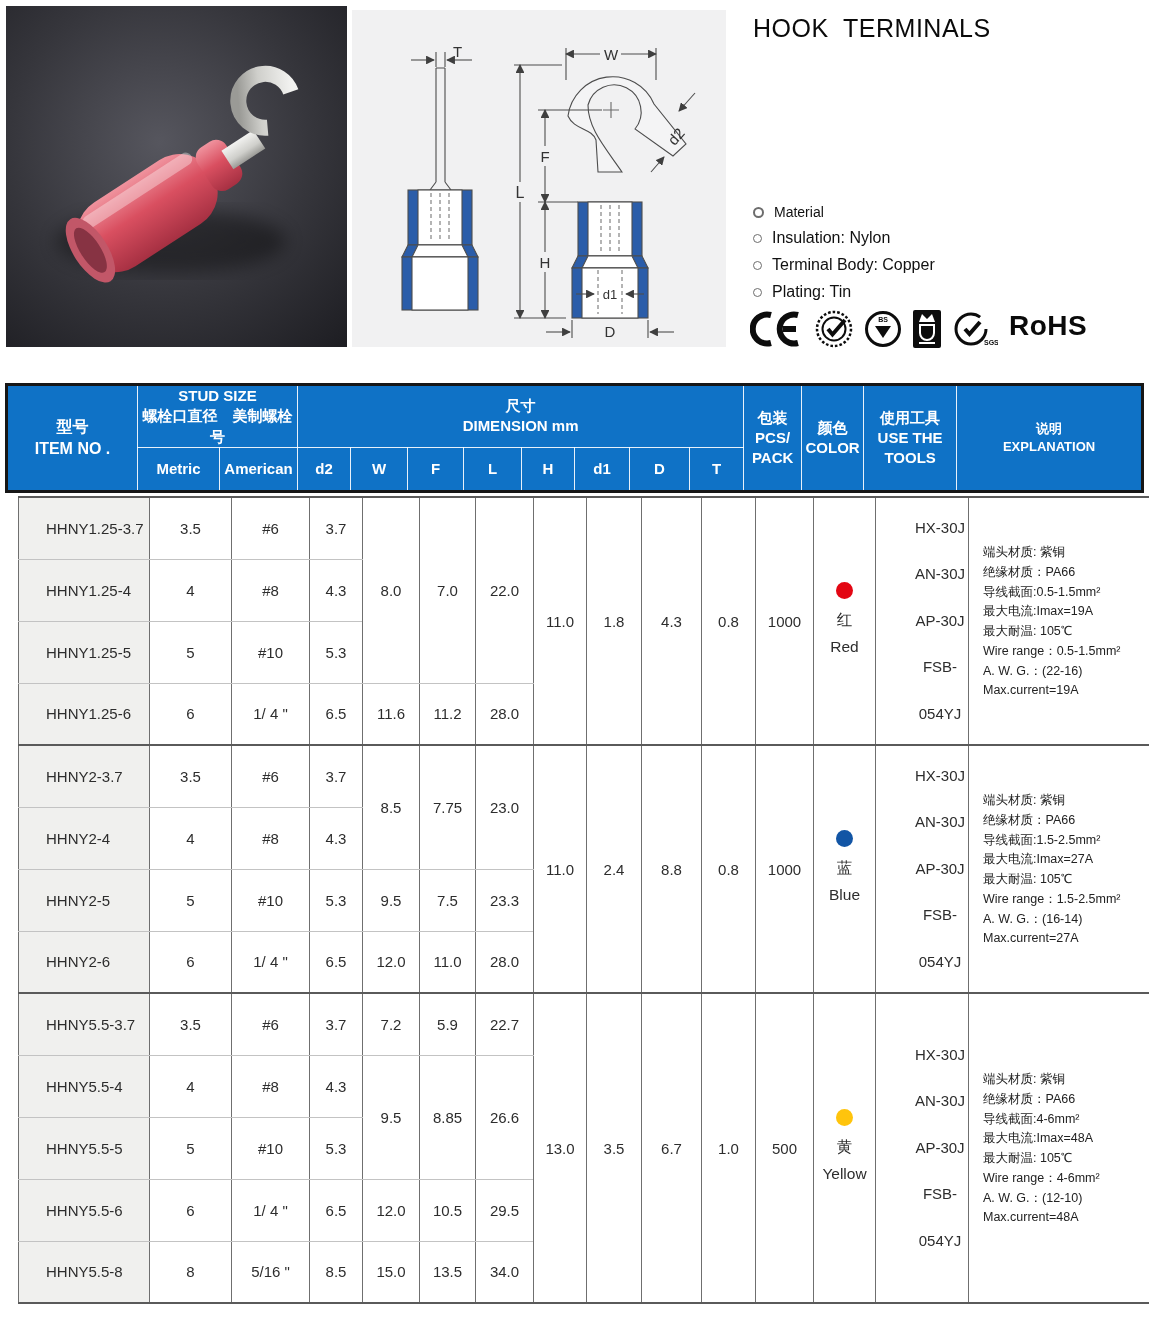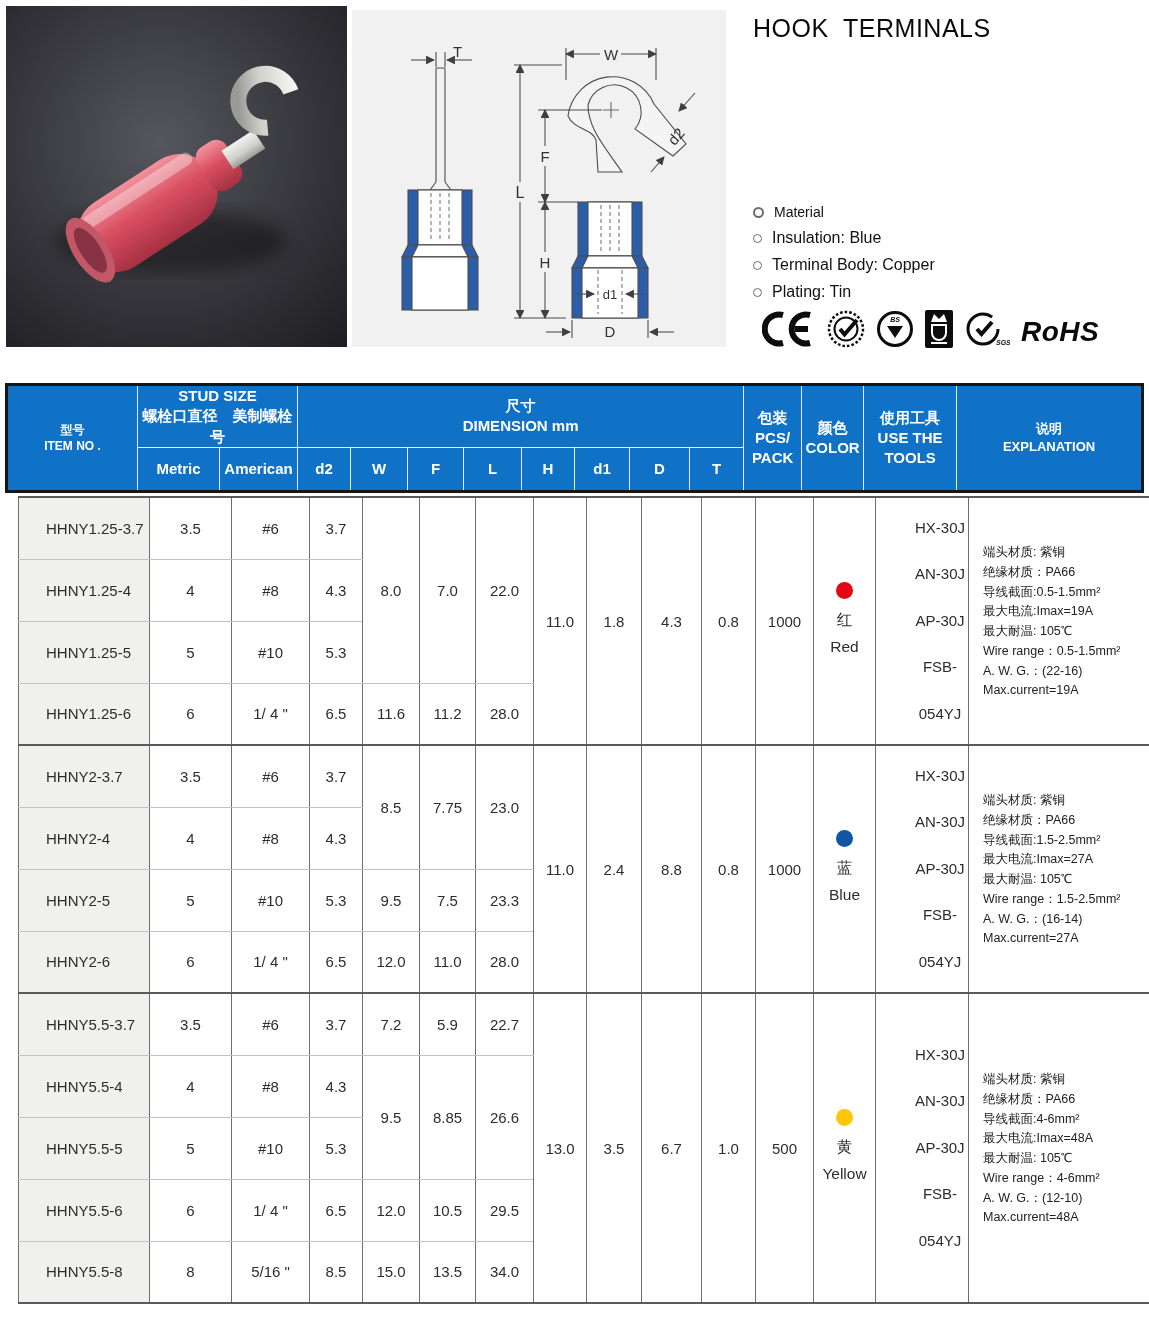--- a/index.html
+++ b/index.html
@@ -11,21 +11,21 @@
   .diagram { position:absolute; left:352px; top:10px; width:374px; height:337px; background:#f1f1f2; }
   .info { position:absolute; left:748px; top:0; width:401px; height:370px; }
   .title { position:absolute; left:5px; top:14px; font-size:25px; font-weight:normal; letter-spacing:.5px; white-space:pre; color:#0a0a0a; }
   .material { position:absolute; left:5px; top:204px; }
   .mat-row { display:flex; align-items:center; margin-bottom:9px; }
   .ring { display:inline-block; border:2px solid #6d6d6d; border-radius:50%; background:transparent; margin-right:10px; }
   .ring.big { width:11px; height:11px; }
   .ring.small { width:9px; height:9px; border-width:1.5px; }
   .mat-head-text { font-size:14px; color:#111; }
   .mat-item-text { font-size:16px; color:#111; }
-  .certs { position:absolute; left:14px; top:310px; display:flex; align-items:flex-end; gap:11px;font-style:italic; }
+  .certs { position:absolute; left:2px; top:310px; display:flex; align-items:flex-start; gap:11px; }
   .rohs { font-size:28px; font-weight:bold; color:#0a0a0a; letter-spacing:.5px; }
 
   
   table { border-collapse:collapse; table-layout:fixed; }
   .hdr-tbl { position:absolute; left:5px; top:383px; width:1139px; background:#0f72c6; border:3px solid #161616; color:#fff; }
   .hdr-tbl td { border:1px solid rgba(255,255,255,.9); text-align:center; vertical-align:middle;
                 font-size:15px; font-weight:bold; line-height:1.35; white-space:pre-line; }
   .hdr-top { height:54px; }
   .hdr-sub { height:44px; }
 
@@ -161,21 +161,21 @@
   <div class="info">
     <div class="title">HOOK  TERMINALS</div>
 
     <div class="material">
       <div class="mat-row">
         <span class="ring big"></span>
         <span class="mat-head-text">Material</span>
       </div>
       <div class="mat-row">
         <span class="ring small"></span>
-        <span class="mat-item-text">Insulation: Blue</span>
+        <span class="mat-item-text">Insulation: Nylon</span>
       </div>
       <div class="mat-row">
         <span class="ring small"></span>
         <span class="mat-item-text">Terminal Body: Copper</span>
       </div>
       <div class="mat-row">
         <span class="ring small"></span>
         <span class="mat-item-text">Plating: Tin</span>
       </div>
     </div>
@@ -226,21 +226,21 @@
       <col style="width:55px">
         <col style="width:60px">
         <col style="width:54px">
         <col style="width:58px">
       <col style="width:62px">
         <col style="width:93px">
         <col>
     </colgroup>
     <tbody>
         <tr class="hdr-top">
-      <td rowspan="2" style="font-size:12px">型号
+      <td rowspan="2" style="font-size:16px">型号
 ITEM NO .</td>
       <td colspan="2">STUD SIZE
 螺栓口直径　美制螺栓号</td>
       <td colspan="8">尺寸
 DIMENSION mm</td>
       <td rowspan="2">包装
 PCS/
 PACK</td>
       <td rowspan="2">颜色
 COLOR</td>

